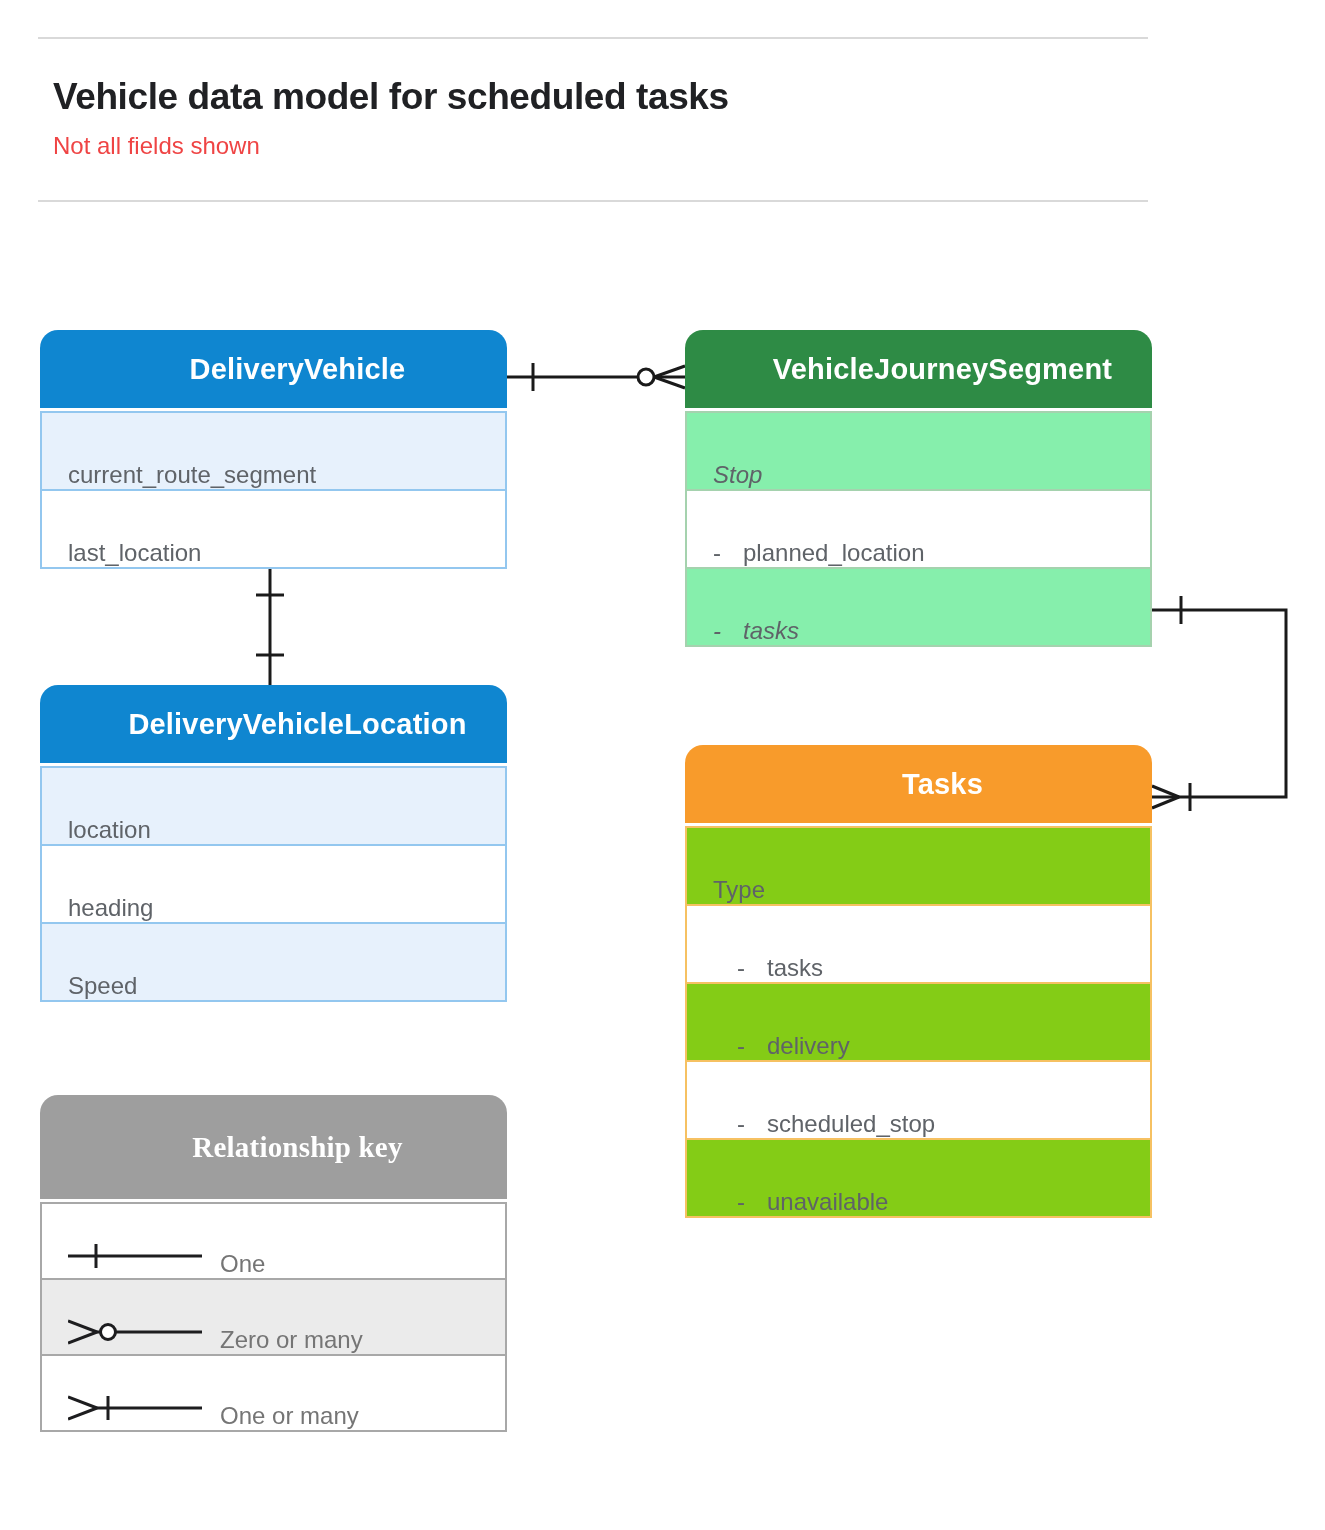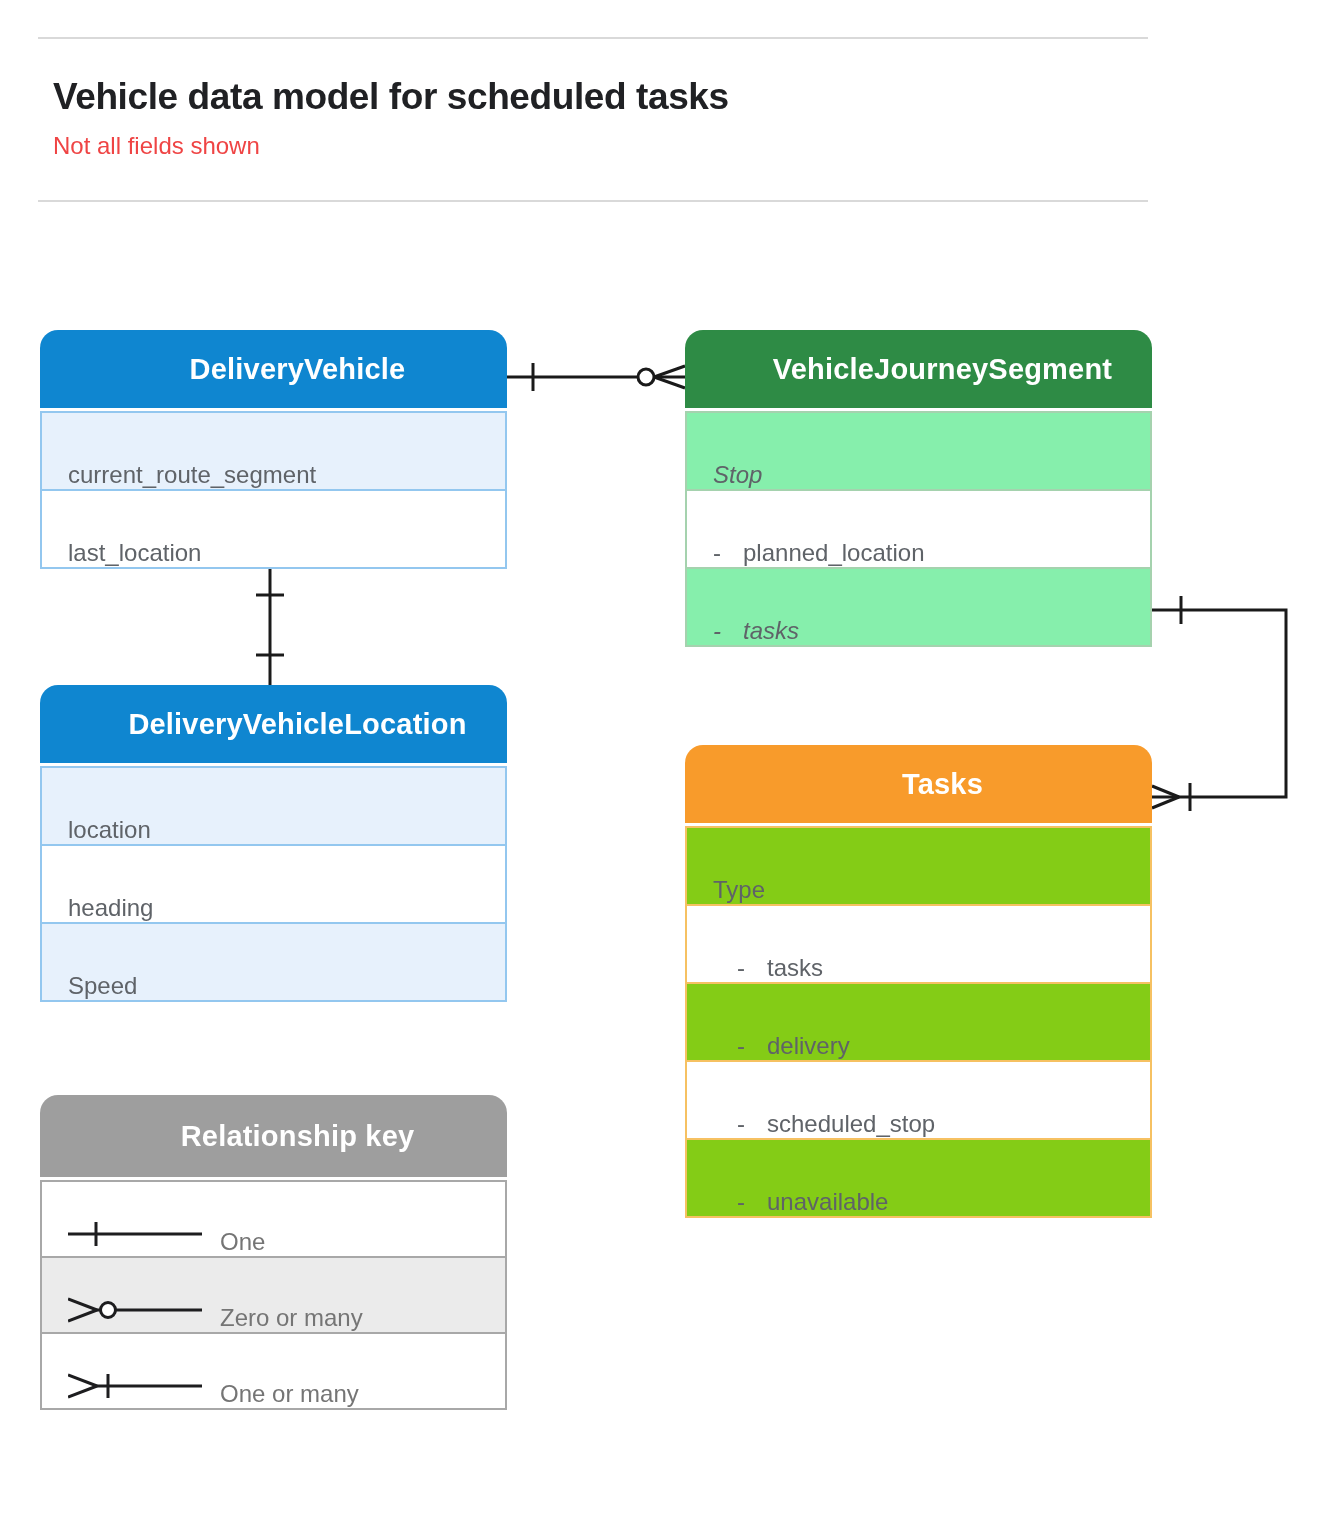--- a/index.html
+++ b/index.html
@@ -39,21 +39,21 @@
   .gray .ehead{background:#9e9e9e;}
   .gray .erow{border-color:#a8a8a8;color:#757575;}
   .gray .erow.alt{background:#ebebeb;}
   .gray .erow{height:78px;}
 
   #e-dv{left:40px;top:330px;}
   #e-vjs{left:685px;top:330px;}
   #e-dvl{left:40px;top:685px;}
   #e-tasks{left:685px;top:745px;}
   #e-key{left:40px;top:1095px;}
-  #e-key .ehead{height:82px;}
+  #e-key .ehead{height:104px;font-family:Liberation Serif, serif;}
 
   .legend-label{margin-left:12px;}
   .sym{flex:0 0 auto;}
 
   svg.connectors{position:absolute;left:0;top:0;pointer-events:none;}
   svg.connectors line, svg.connectors polyline{stroke:#1a1a1a;stroke-width:3;}
   svg.connectors circle{stroke:#1a1a1a;stroke-width:3;fill:#ffffff;}
   .sym line{stroke:#1d1d1f;stroke-width:3;}
   .sym circle{stroke:#1d1d1f;stroke-width:3;fill:#ffffff;}
 </style>

